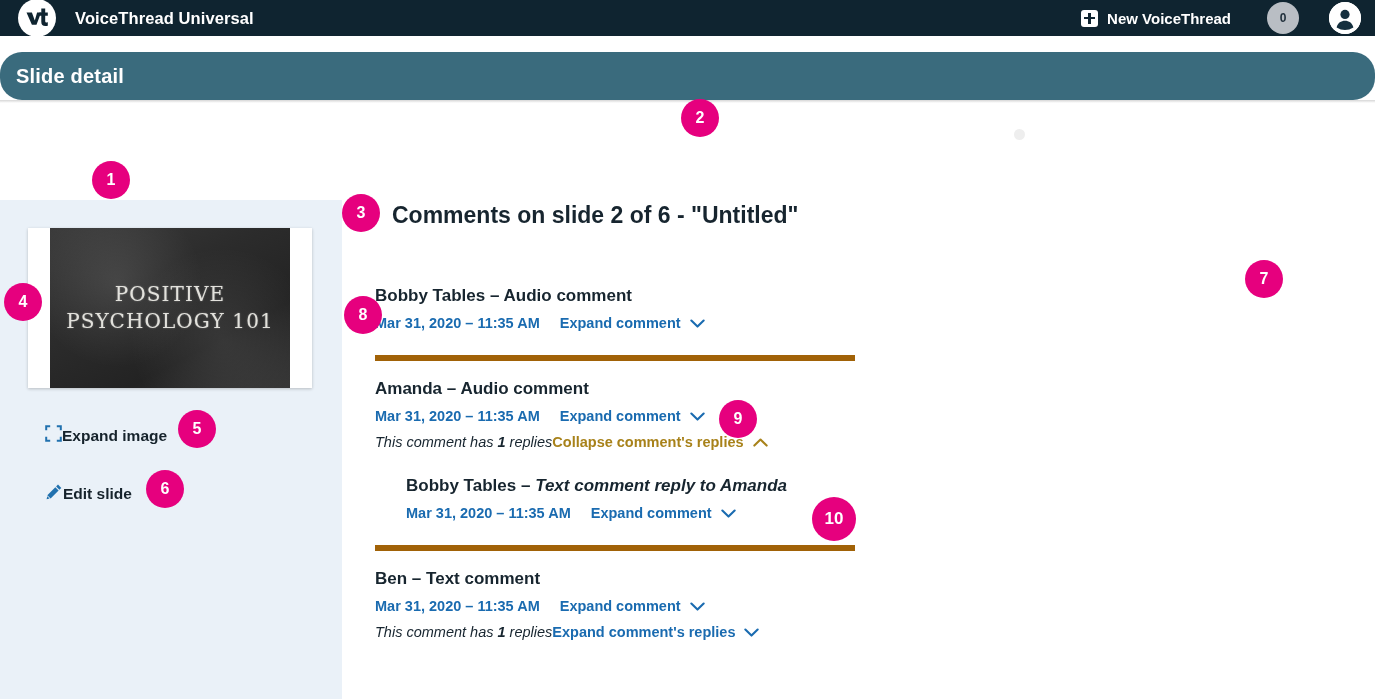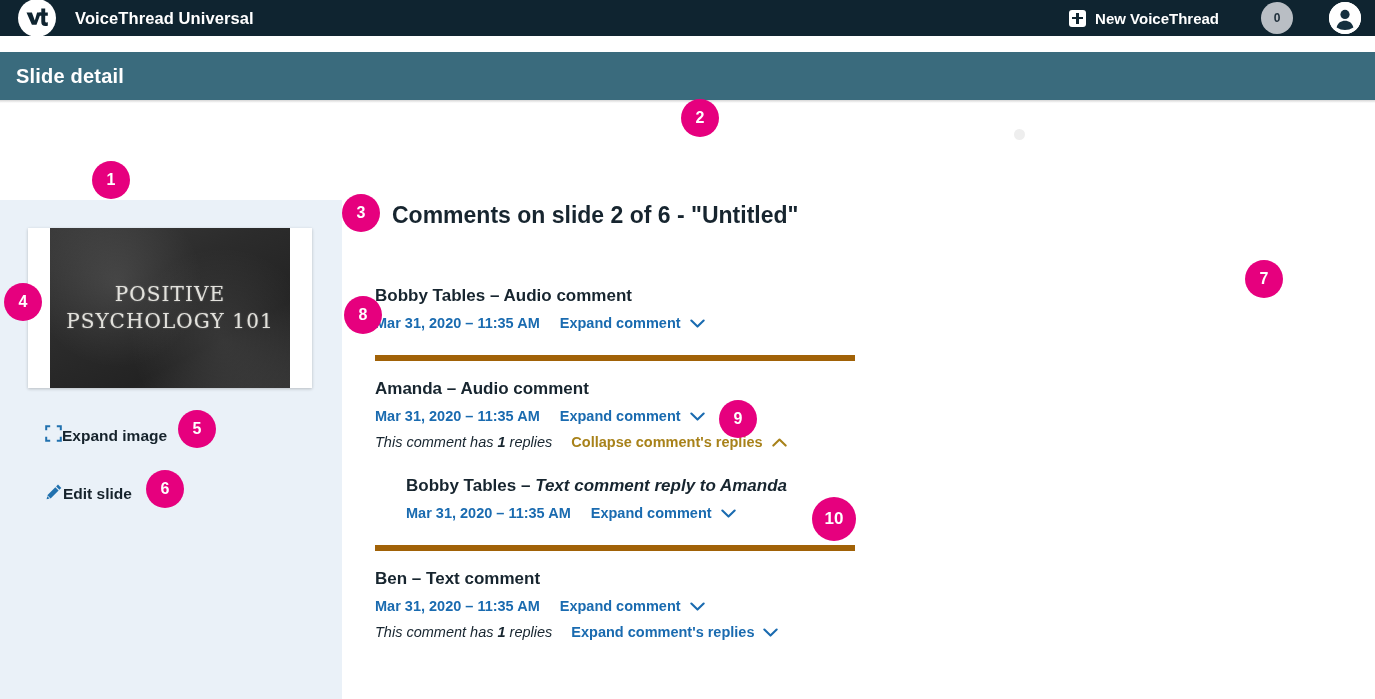--- a/index.html
+++ b/index.html
@@ -23,21 +23,21 @@
     width:38px; height:38px; border-radius:50%; background:#ffffff;
     margin-left:18px; display:flex; align-items:center; justify-content:center;
     flex:none;
   }
   .vt-logo svg { display:block; }
   .brand-title {
     color:#ffffff; font-size:16.5px; font-weight:bold;
     margin-left:19px; letter-spacing:.1px; white-space:nowrap;
   }
   .topbar-right {
-    margin-left:auto; display:flex; align-items:center; gap:16px; padding-right:14px;
+    margin-left:auto; display:flex; align-items:center; gap:10px; padding-right:14px;
   }
   .new-vt {
     display:flex; align-items:center; gap:9px; color:#fff;
     font-size:15px; font-weight:bold; cursor:pointer; white-space:nowrap;
     background:none; border:none; font-family:inherit; padding:0;
   }
   .plus-box {
     width:17px; height:17px; background:#fff; border-radius:3px;
     position:relative; flex:none;
   }
@@ -54,21 +54,21 @@
   }
   .avatar-btn {
     width:32px; height:32px; border-radius:50%; background:#ffffff;
     margin-left:20px; display:flex; align-items:center; justify-content:center;
     flex:none; cursor:pointer;
   }
 
   
   .titleband {
     position:absolute; left:0; top:52px; width:1375px; height:48px;
-    background:#3a6b7d; display:flex; align-items:center;
+    background:#3a6b7d; display:flex; align-items:center;border-radius:22px;
   }
   .titleband h1 {
     margin:0 0 0 16px; color:#ffffff; font-size:20px; font-weight:bold;
     letter-spacing:.2px;
   }
   .band-shadow {
     position:absolute; left:0; top:100px; width:1375px; height:3px;
     background:linear-gradient(to bottom, rgba(0,0,0,.16), rgba(0,0,0,0));
   }
 
@@ -141,21 +141,21 @@
   }
   .cmt-title em { font-style:italic; }
   .cmt-meta { display:flex; align-items:center; gap:20px; margin-bottom:10px; }
   .cmt-date { color:#1a6bb0; font-size:14.5px; font-weight:bold; white-space:nowrap; }
   .toggle-link {
     display:flex; align-items:flex-start; gap:9px; font-size:14.5px; font-weight:bold;
     color:#1a6bb0; cursor:pointer; background:none; border:none;
     font-family:inherit; padding:0; white-space:nowrap;
   }
   .toggle-link.gold { color:#a8821a; }
-  .cmt-replies { display:flex; align-items:center; gap:19px; }
+  .cmt-replies { display:flex; align-items:center; }
   .replies-text {
     font-size:14.5px; font-style:italic; color:#17252f; white-space:nowrap;
   }
   .replies-text b { font-style:italic; font-weight:bold; }
   .reply-block { margin:26px 0 0 31px; }
   .chev { width:15px; height:9px; flex:none; }
 
   
   .marker {
     position:absolute; border-radius:50%; background:#e6007e; color:#ffffff;

